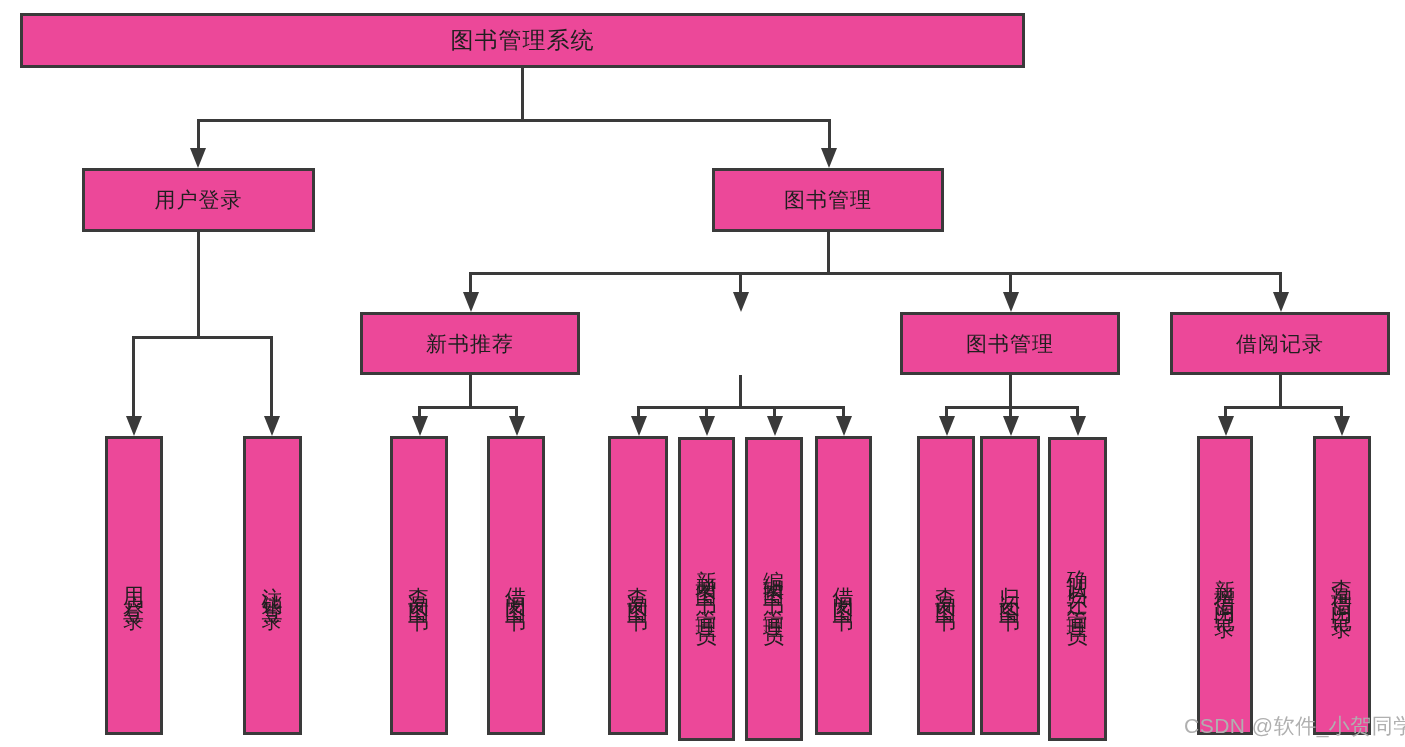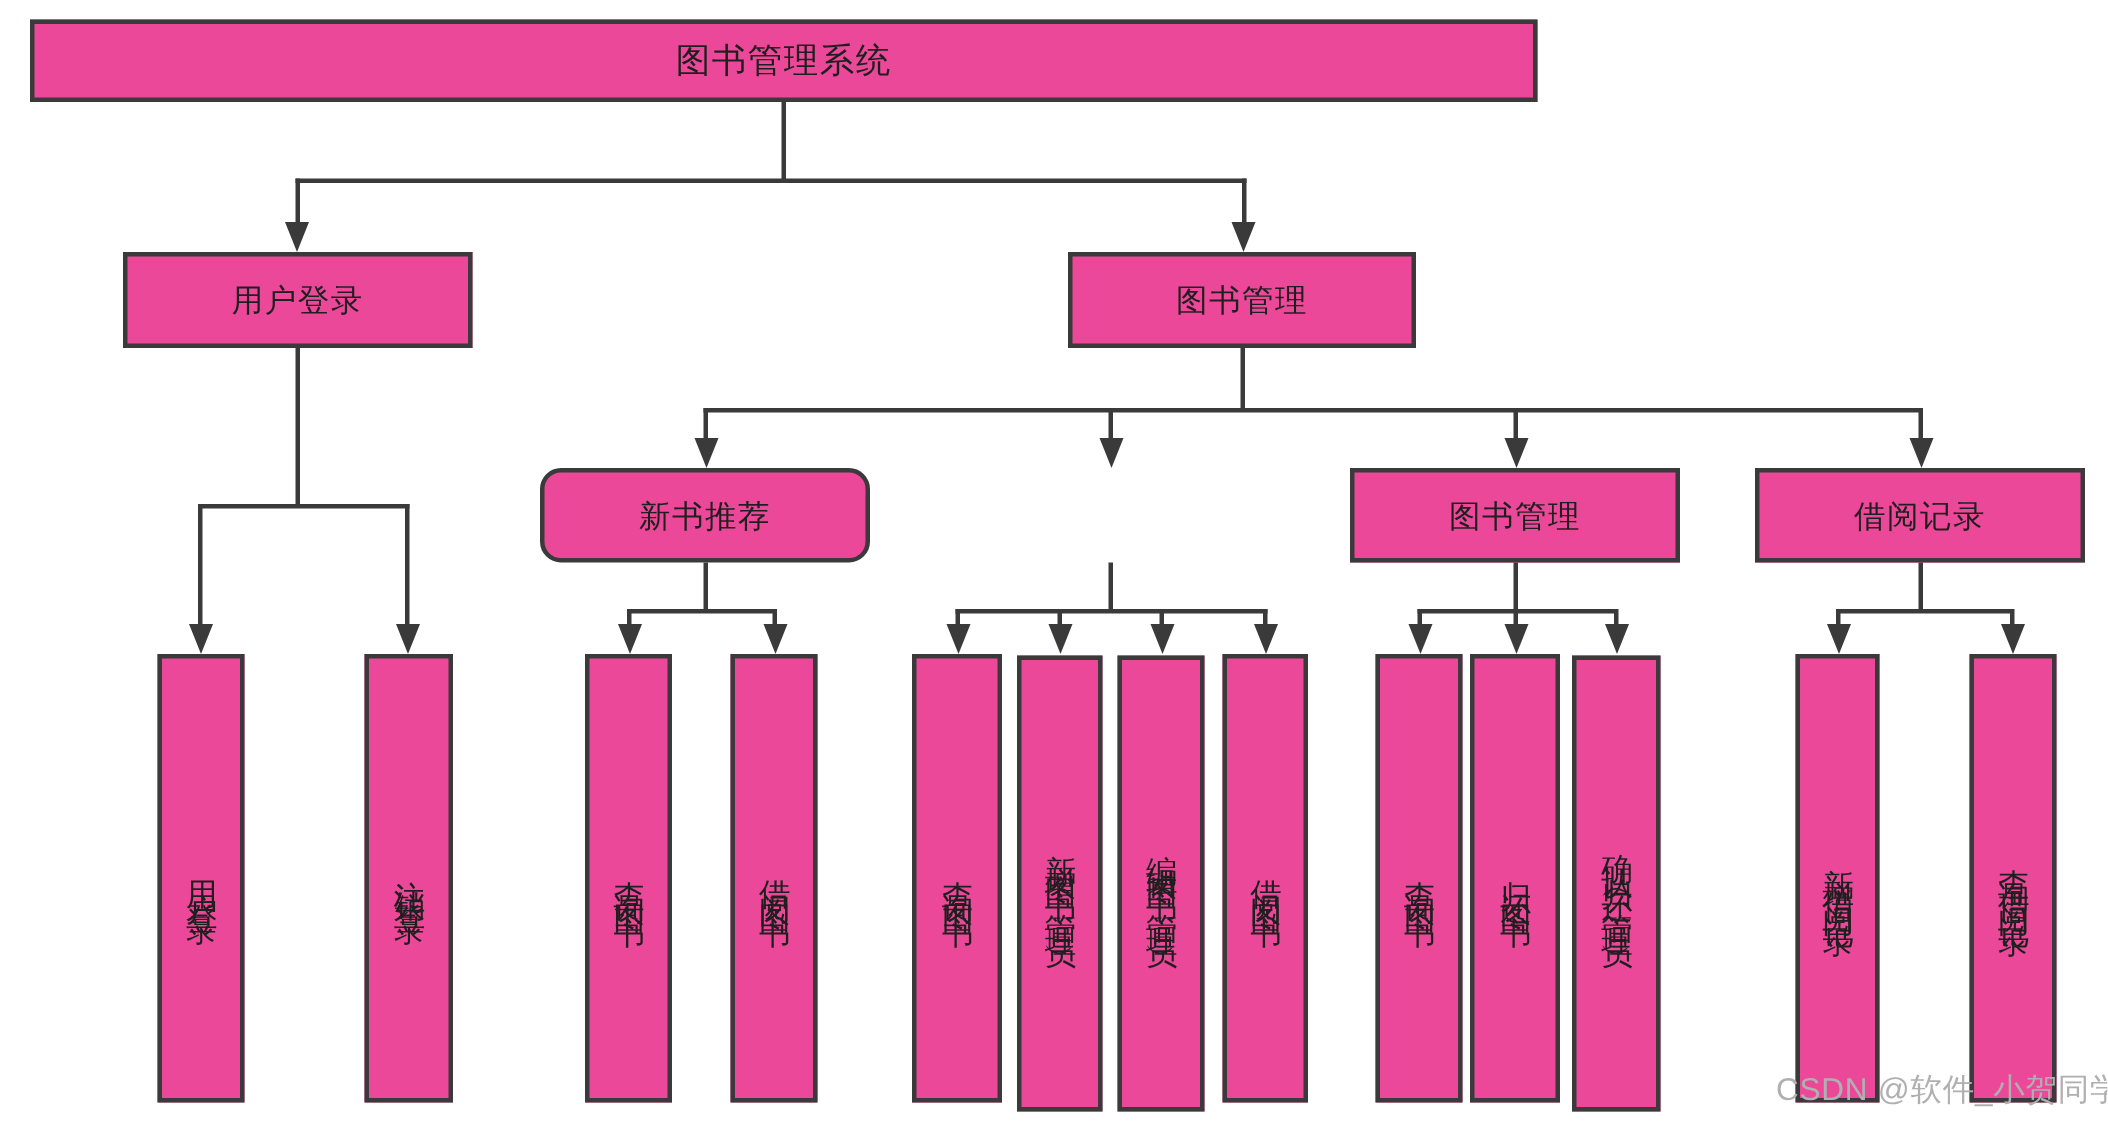--- a/index.html
+++ b/index.html
@@ -92,21 +92,21 @@
   <div class="hl" style="left:469px; top:272px; width:813px;"></div>
   <div class="vl" style="left:469px; top:272px; height:22px;"></div>
   <div class="ah" style="left:463px; top:292px;"></div>
   <div class="vl" style="left:739px; top:272px; height:22px;"></div>
   <div class="ah" style="left:733px; top:292px;"></div>
   <div class="vl" style="left:1009px; top:272px; height:22px;"></div>
   <div class="ah" style="left:1003px; top:292px;"></div>
   <div class="vl" style="left:1279px; top:272px; height:22px;"></div>
   <div class="ah" style="left:1273px; top:292px;"></div>
 
-  <div class="box" style="left:360px; top:312px; width:220px; height:63px;border-radius:14px;">新书推荐</div>
+  <div class="box" style="left:360px; top:312px; width:220px; height:63px;">新书推荐</div>
   <div class="box" style="left:900px; top:312px; width:220px; height:63px;">图书管理</div>
   <div class="box" style="left:1170px; top:312px; width:220px; height:63px;">借阅记录</div>
 
   <div class="vl" style="left:469px; top:375px; height:31px;"></div>
   <div class="hl" style="left:418px; top:406px; width:100px;"></div>
   <div class="vl" style="left:418px; top:406px; height:12px;"></div>
   <div class="ah" style="left:412px; top:416px;"></div>
   <div class="vl" style="left:515px; top:406px; height:12px;"></div>
   <div class="ah" style="left:509px; top:416px;"></div>
 

